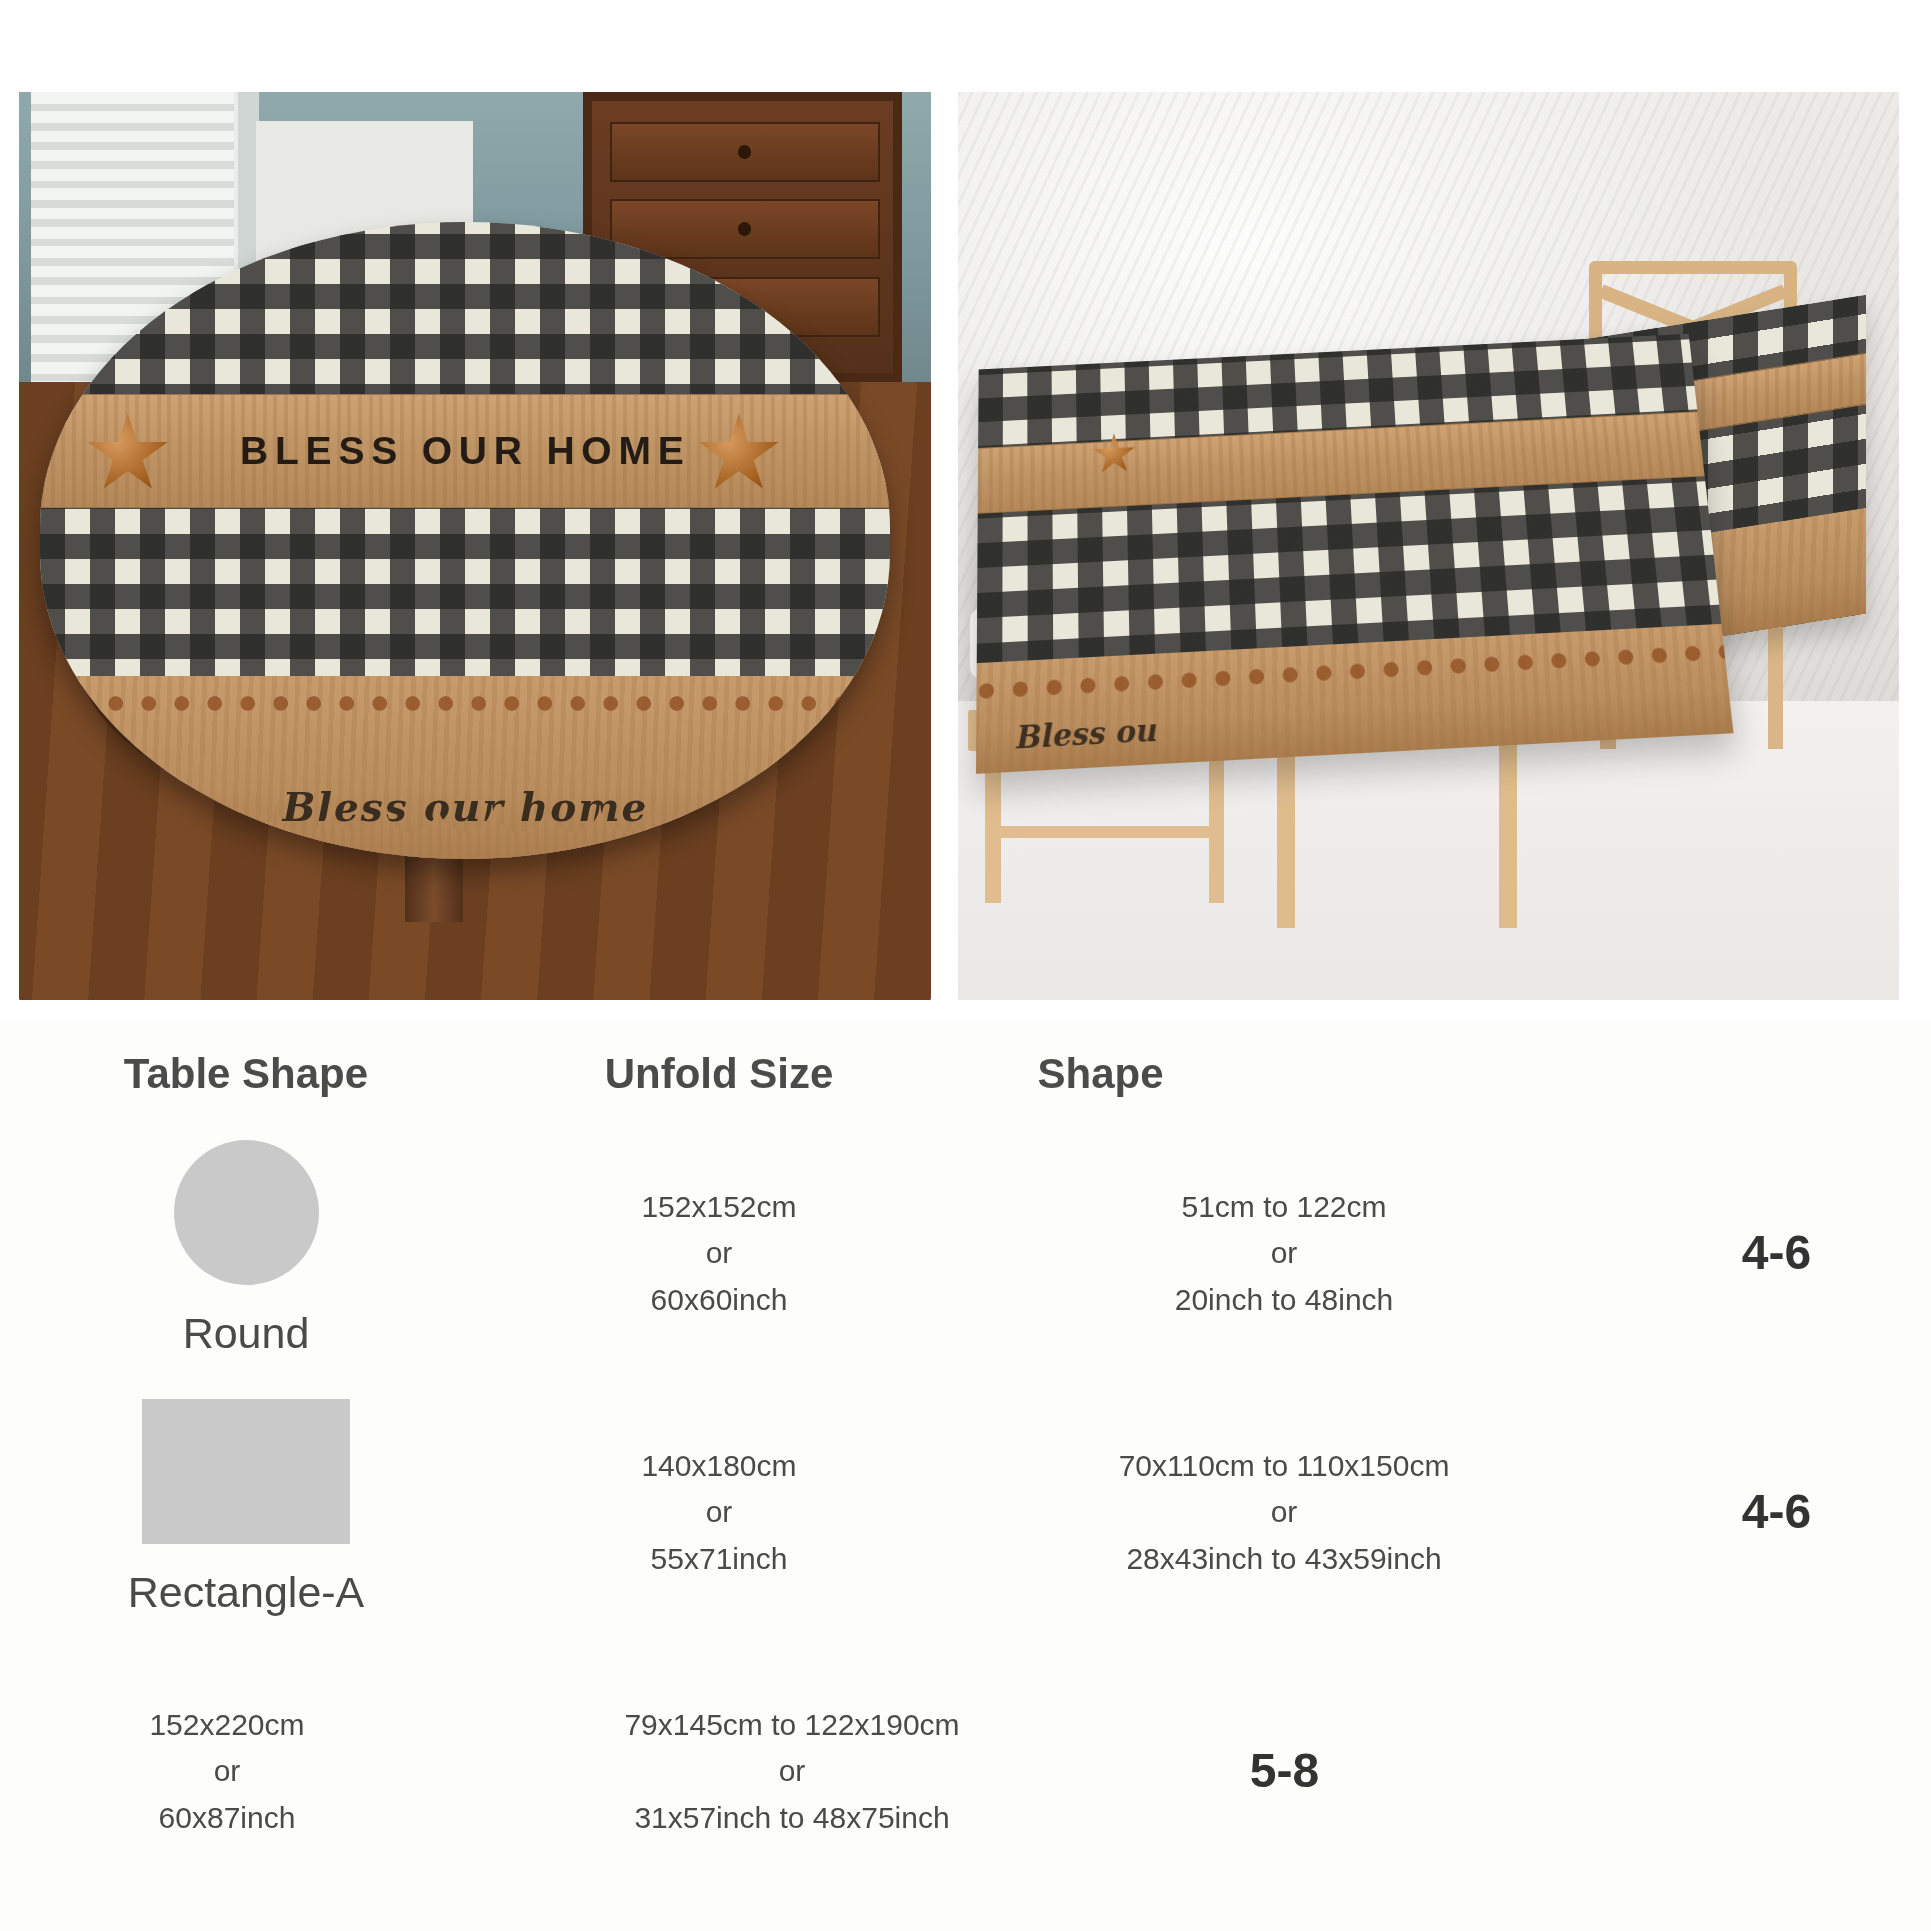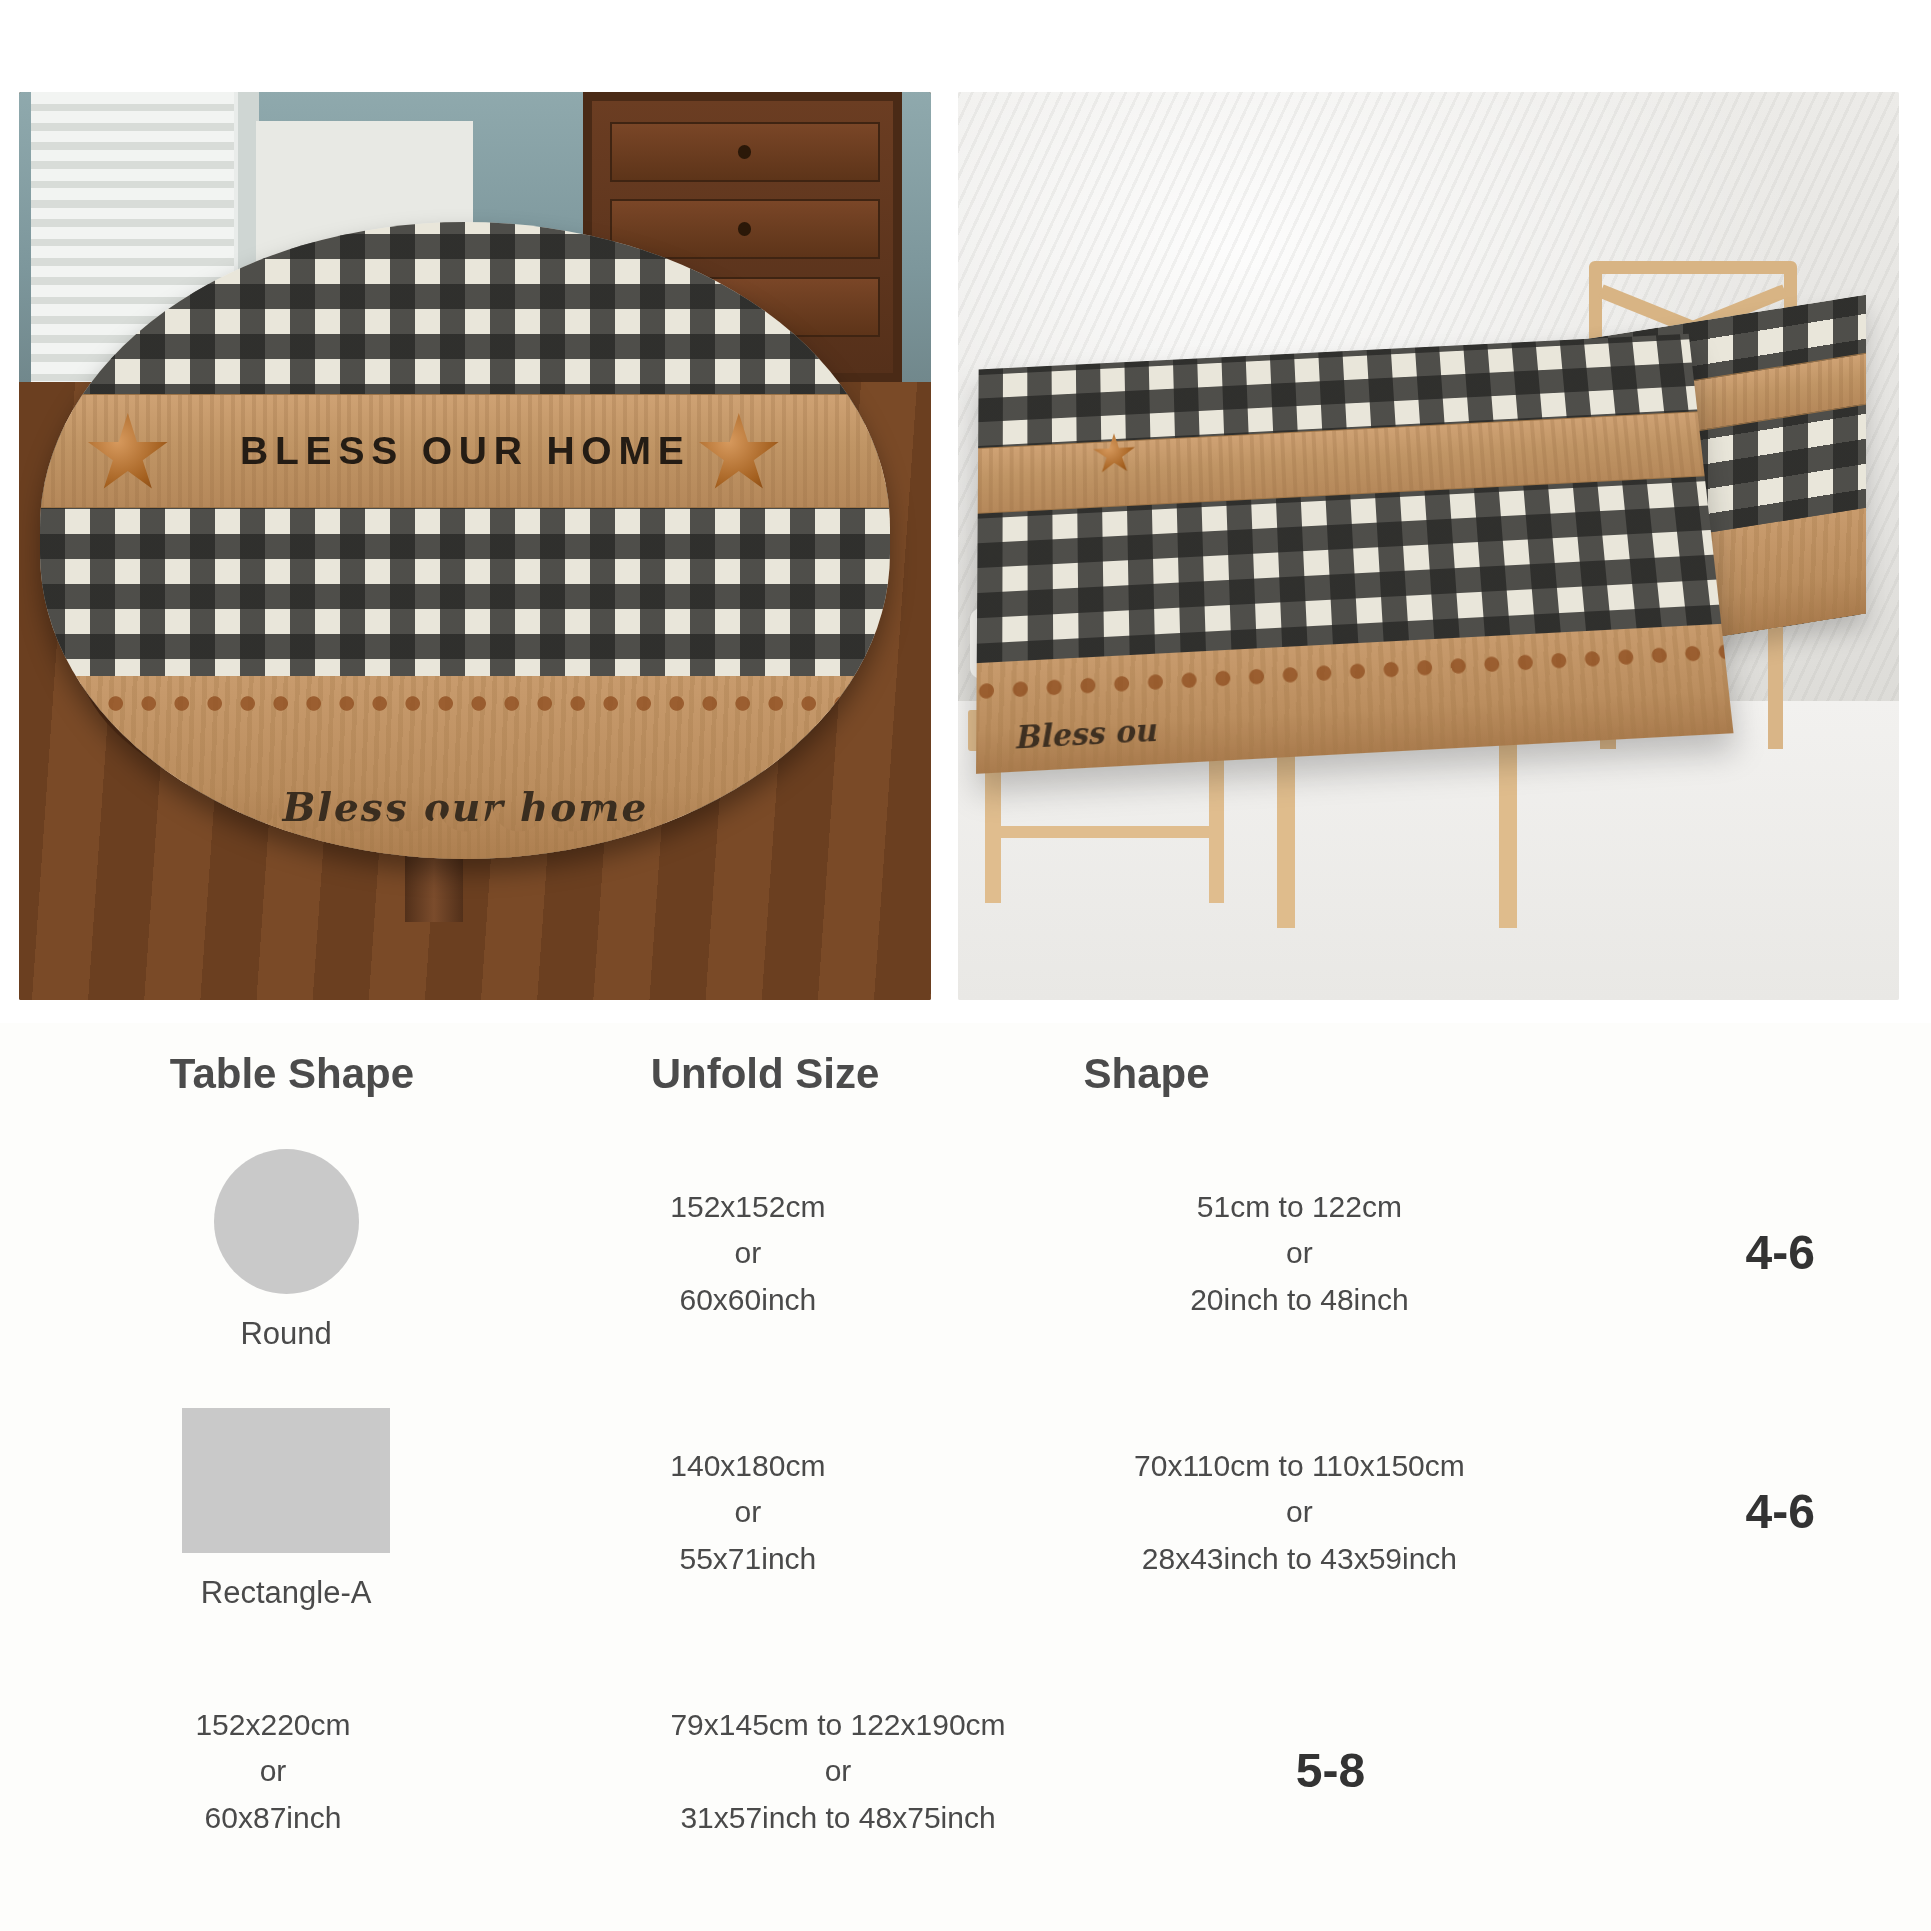--- a/index.html
+++ b/index.html
@@ -265,21 +265,20 @@
     font-family: "DejaVu Serif", serif;
     font-style: italic; font-weight: 700;
     font-size: 29px; color: #2a2118; opacity: .85;
   }
 
   
   .spec-table {
     position: absolute; left: 0; top: 1023px;
     width: 1931px; height: 908px;
     background: #fdfdfb;
-    padding-left: 46px;
   }
   .spec-head {
     display: flex;
     height: 101px;
     align-items: center;
   }
   .spec-head .col {
     text-align: center;
     font-size: 42px;
     font-weight: 700;
@@ -304,21 +303,21 @@
   .cell.shape {
     width: 492px;
     display: flex; flex-direction: column; align-items: center; justify-content: center;
   }
   .cell.unfold { width: 454px; }
   .cell.fits   { width: 676px; }
   .cell.seats  { width: 309px; font-size: 48px; font-weight: 700; color: #333; }
 
   .shape-label {
     margin-top: 15.4px;
-    font-size: 31px;
+    font-size: 43px;
     color: #4a4a4a;
   }
   .swatch-round {
     width: 145px; height: 145px; border-radius: 50%;
     background: #c9c9c9;
   }
   .swatch-rect-a {
     width: 208px; height: 145px; background: #c9c9c9;
   }
   .swatch-rect-b {

